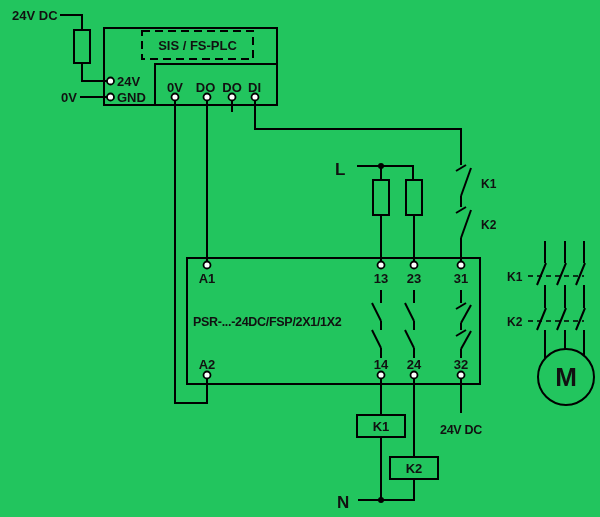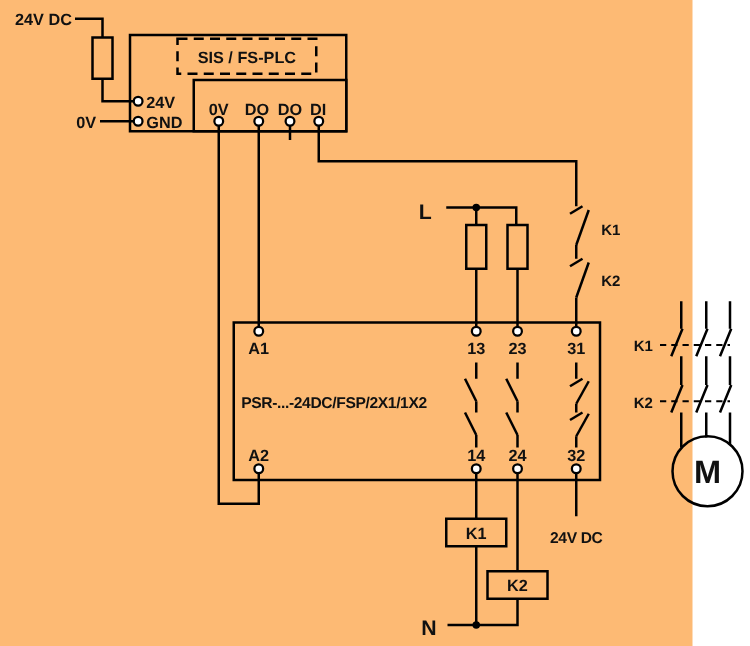--- a/index.html
+++ b/index.html
@@ -1,16 +1,16 @@
 <!DOCTYPE html>
 <html><head>
 <meta charset="utf-8">
 <style>
   html,body{margin:0;padding:0;background:#fff;}
-  .stage{width:554px;height:517px;position:relative;background:#fdba74;}
+  .stage{width:600px;height:517px;position:relative;background:#22c55e;}
   svg{display:block;}
   .wire{stroke:#000;stroke-width:2;fill:none;stroke-linejoin:miter;stroke-linecap:butt;}
   .blade{stroke:#000;stroke-width:2;fill:none;stroke-linecap:butt;}
   .box{fill:none;stroke:#000;stroke-width:2;}
   .dashedbox{fill:none;stroke:#000;stroke-width:2;stroke-dasharray:8 5;}
   .linkage{stroke:#000;stroke-width:1.6;fill:none;stroke-dasharray:5 4;}
   .term{fill:#fff;stroke:#000;stroke-width:1.8;}
   .dot{fill:#000;stroke:none;}
   .lbl{font-family:"Liberation Sans",sans-serif;font-weight:bold;fill:#111;}
   .s13{font-size:13px;}

